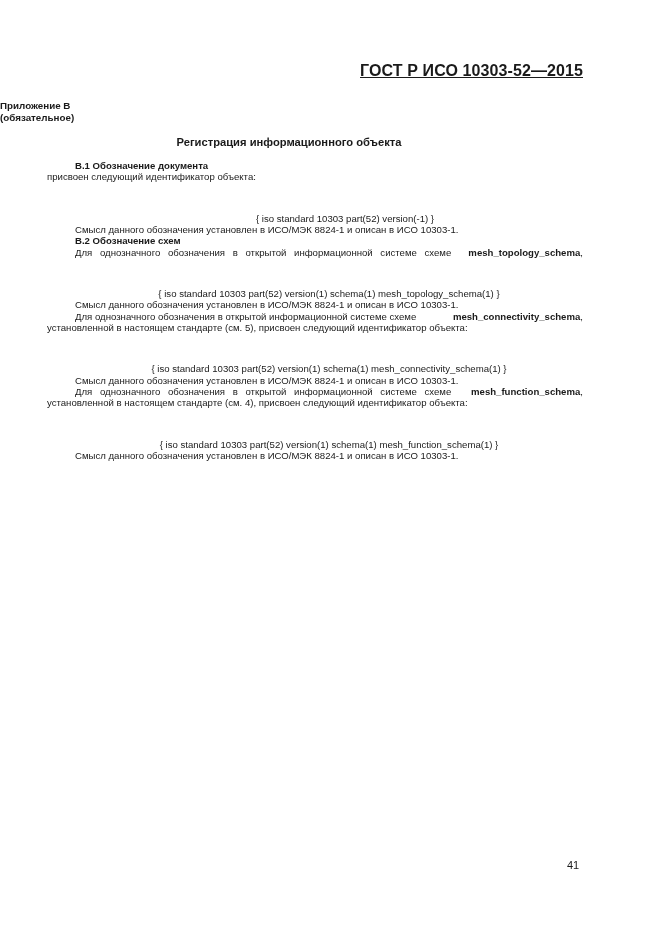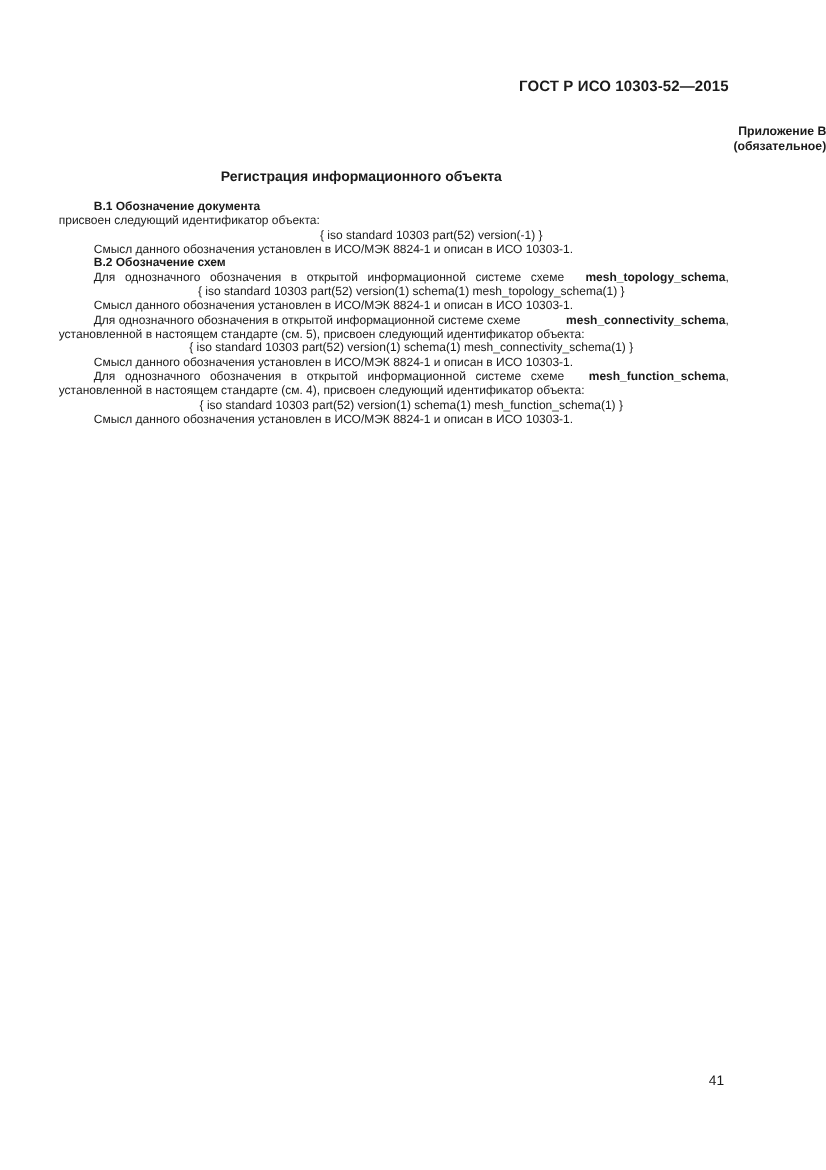--- a/index.html
+++ b/index.html
@@ -1,25 +1,25 @@
 <!DOCTYPE html>
 <html><head>
 <meta charset="utf-8">
 <style>
   html, body { margin:0; padding:0; background:#ffffff; }
   body { width:661px; height:936px; position:relative; overflow:hidden;
          font-family:"Liberation Sans", sans-serif; color:#1a1a1a; }
-  .hdr { position:absolute; top:62px; right:78px; font-size:12px; font-weight:bold; letter-spacing:0.1px; }
-  .annex { position:absolute; top:100px; left:0; width:661px; text-align:right; font-size:9.8px; font-weight:bold; line-height:11.5px; }
+  .hdr { position:absolute; top:62px; right:78px; font-size:16px; font-weight:bold; letter-spacing:0.1px;text-decoration:underline; }
+  .annex { position:absolute; top:100px; left:0; width:661px; text-align:left; font-size:9.8px; font-weight:bold; line-height:11.5px; }
   .title { position:absolute; top:136px; left:0; width:578px; text-align:center; font-size:11.2px; font-weight:bold; }
   .body { position:absolute; top:160px; left:47px; width:536px; font-size:9.6px; line-height:11.35px; }
   .line { white-space:nowrap; height:11.35px; }
   .ind { padding-left:28px; }
   .just { text-align:justify; text-align-last:justify; white-space:normal; }
-  .center { text-align:center; }
+  .center { text-align:center;margin-top:30px; }
   .sec { font-weight:bold; padding-left:28px; }
   b { font-weight:bold; }
   .page { position:absolute; top:859px; left:567px; font-size:11px; }
 </style>
 </head>
 <body>
 
 <div class="hdr">ГОСТ Р ИСО 10303-52—2015</div>
 
 <div class="annex">

